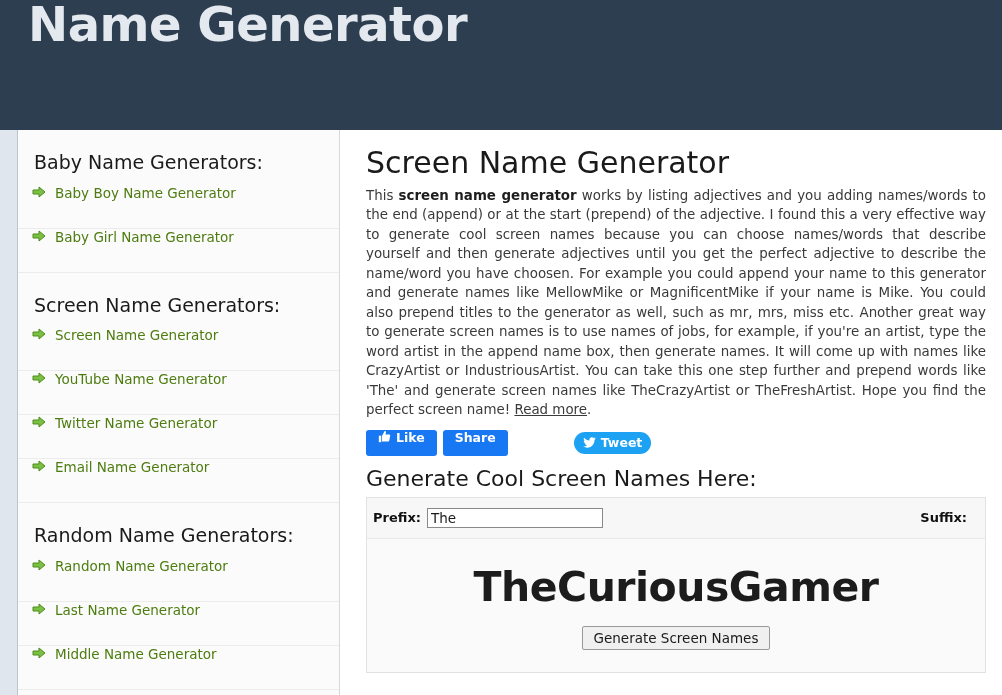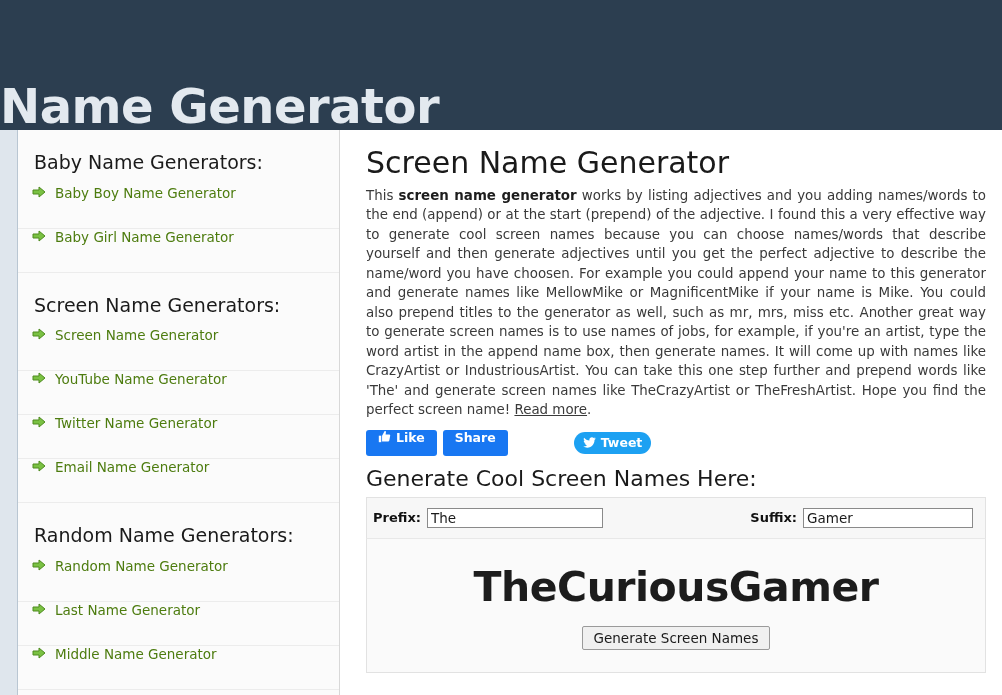--- a/index.html
+++ b/index.html
@@ -15,22 +15,23 @@
     font-family: "DejaVu Sans", "Liberation Sans", sans-serif;
     font-size: 13px;
     color: #333333;
   }
 
   
   .site-header {
     height: 130px;
     background: #2c3e50;
     display: flex;
-    align-items: flex-end;
-    box-sizing: border-box;
+    align-items: flex-start;
+    box-sizing: border-box;
+    padding-left: 28px;
   }
   .site-title {
     color: #e3e9ef;
     font-size: 48px;
     font-weight: bold;
     letter-spacing: -0.5px;
     line-height: 1;
     margin: 0;
     font-family: "DejaVu Sans", "Liberation Sans", sans-serif;
   }
@@ -351,21 +352,20 @@
     <h3 class="gen-title">Generate Cool Screen Names Here:</h3>
 
     <div class="gen-box">
       <div class="gen-fields">
         <div class="field">
           <span class="field-label">Prefix:</span>
           <input class="text-input" id="prefix-input" type="text" value="The" style="">
         </div>
         <div class="field">
           <span class="field-label">Suffix:</span>
-          <input class="text-input" id="suffix-input" type="text" value="Gamer" style="">
         </div>
       </div>
     </div>
 
     <div class="result-box">
       <div class="result-name">TheCuriousGamer</div>
       <button class="generate-btn">Generate Screen Names</button>
     </div>
 
   </div>

